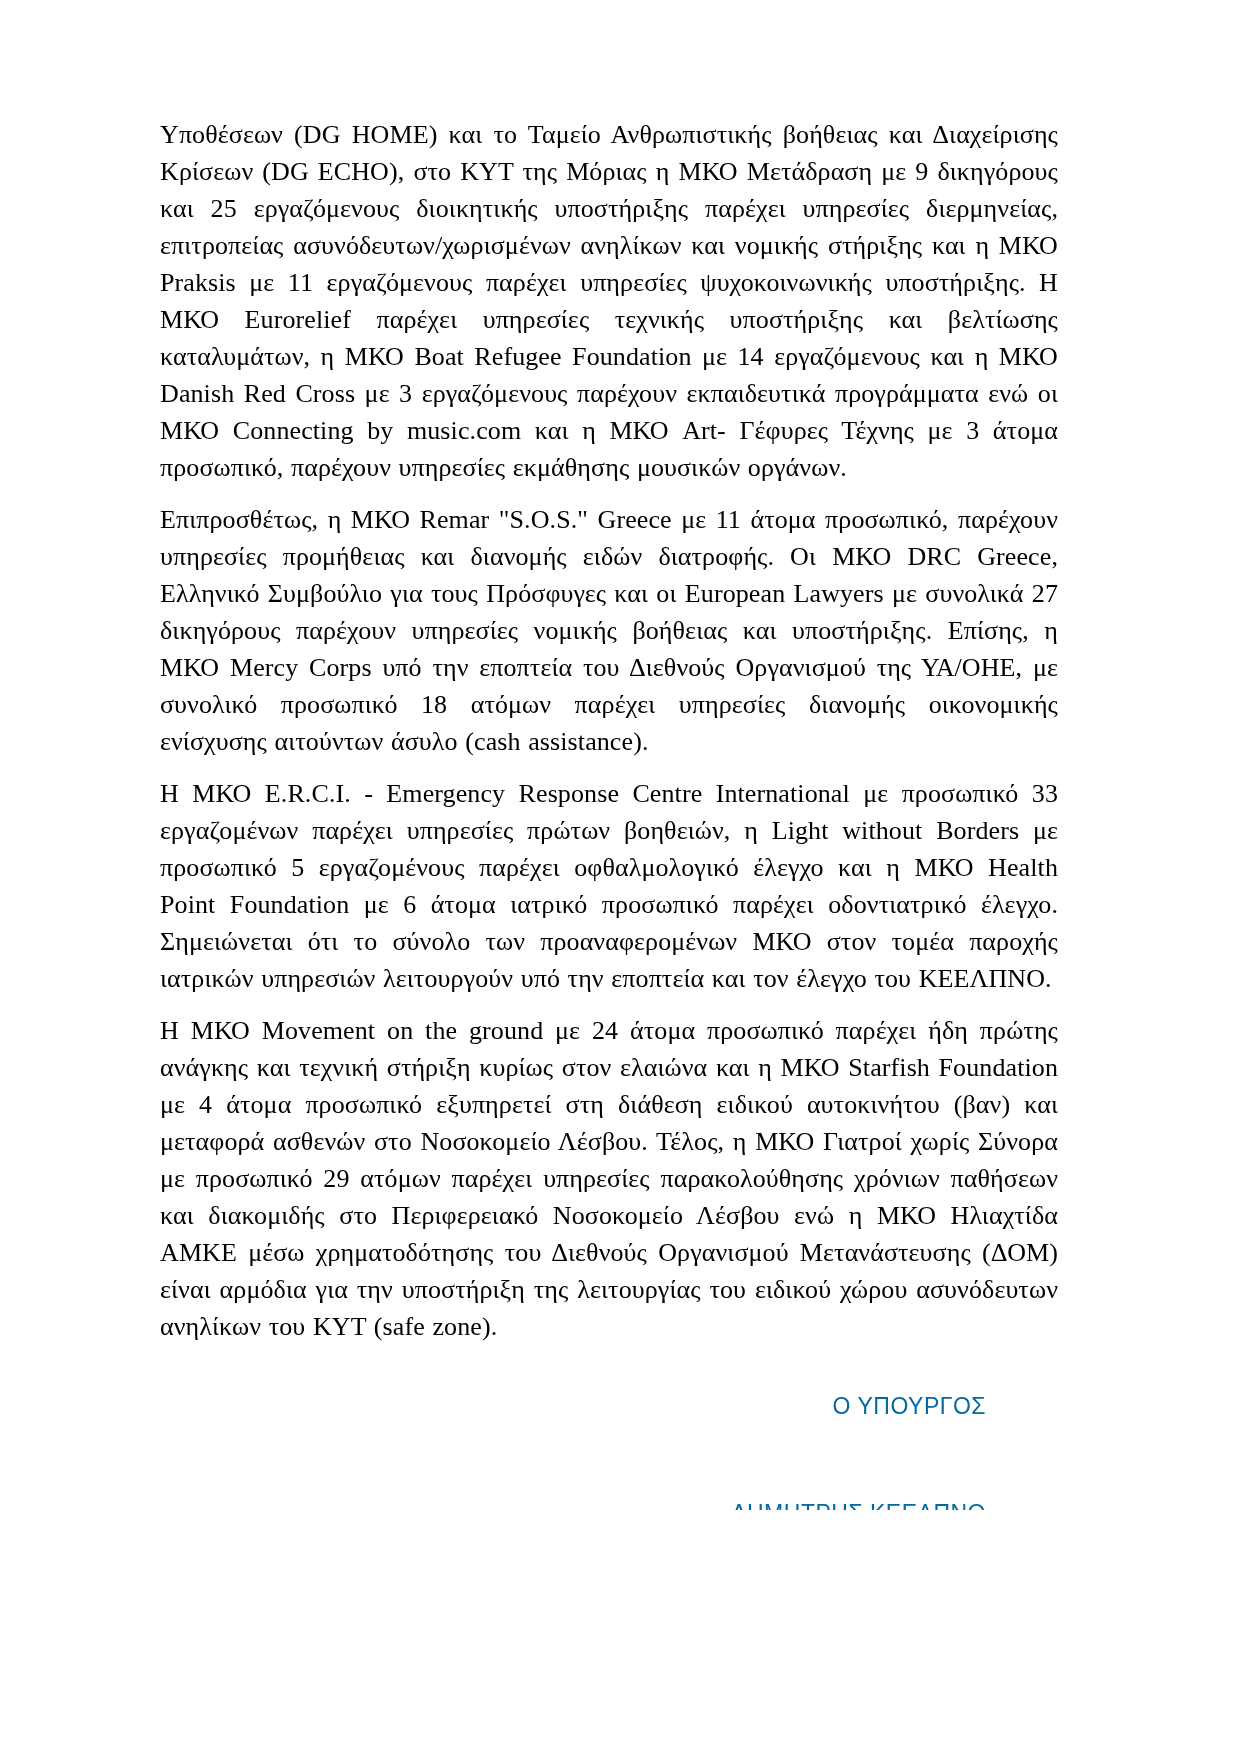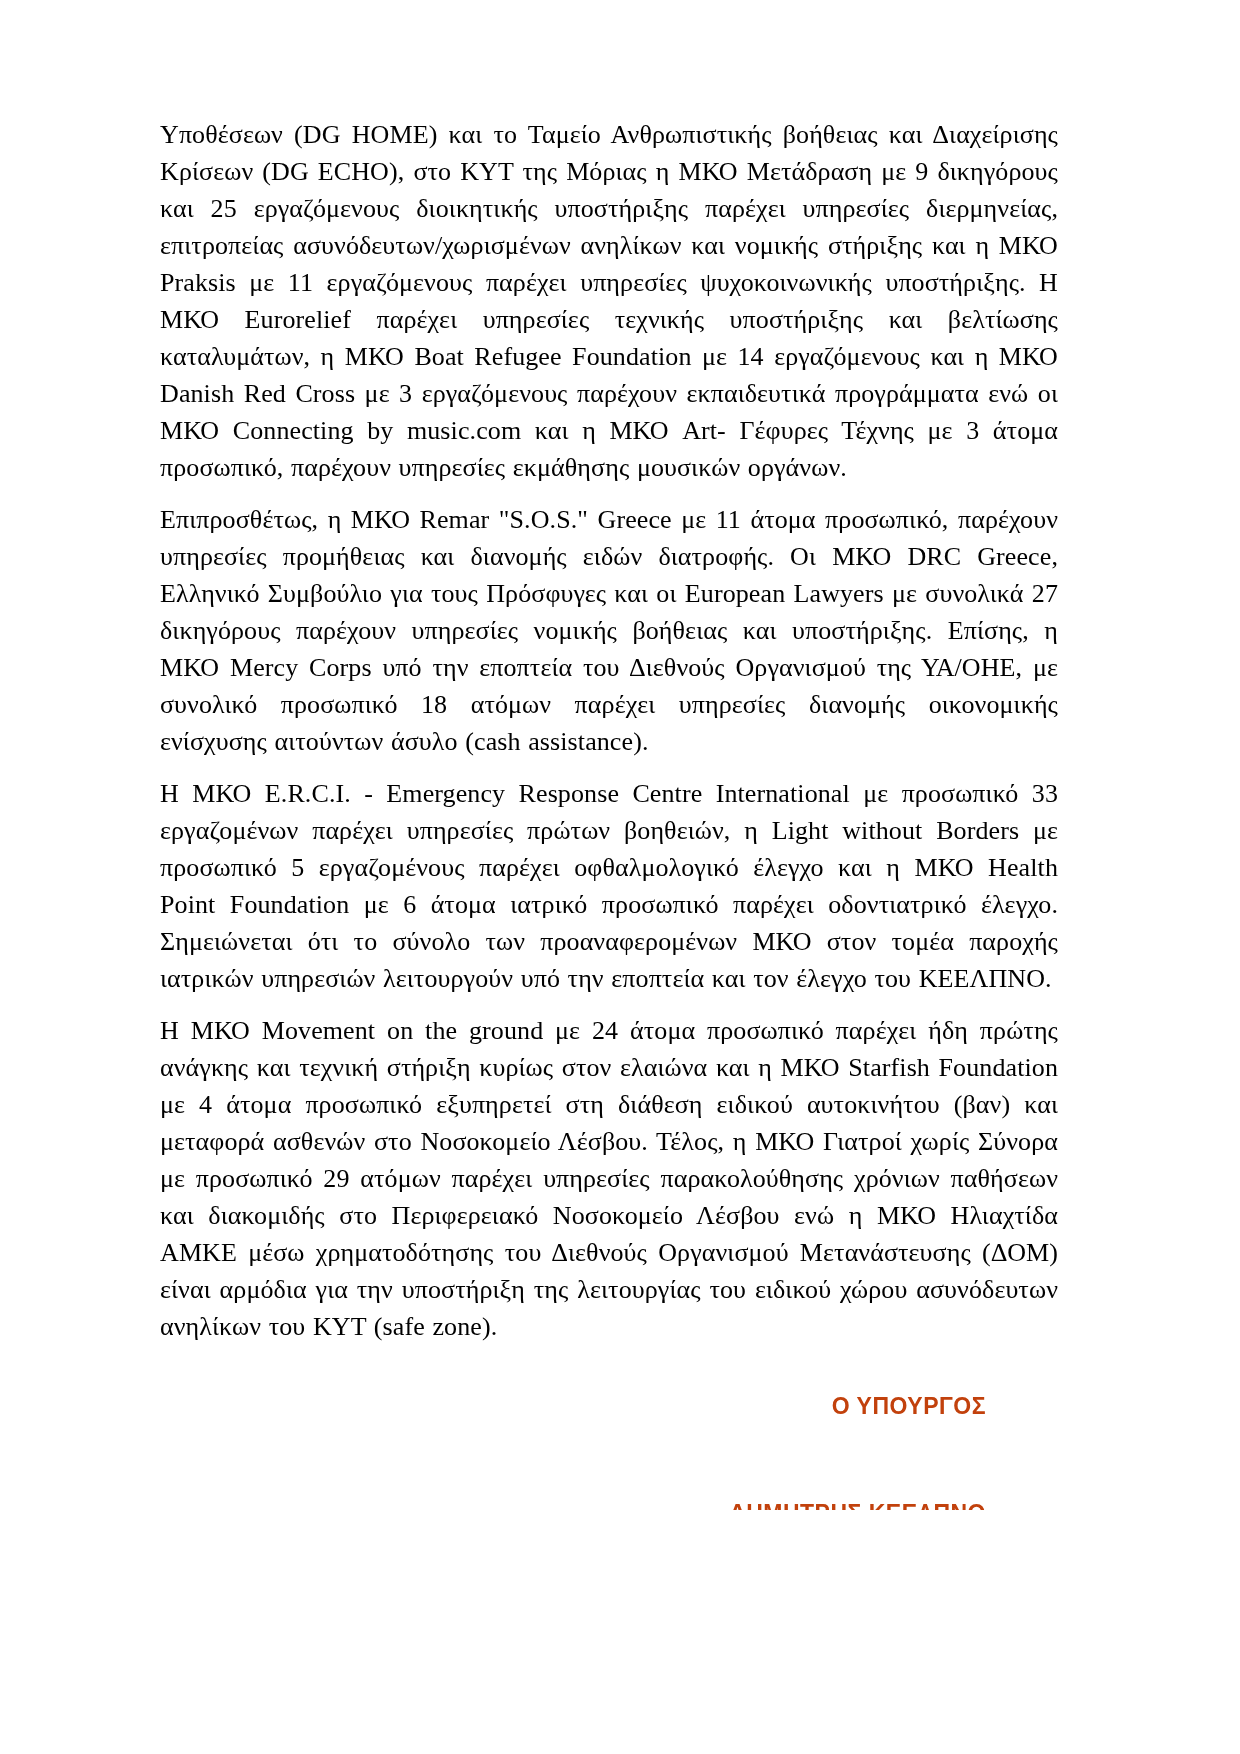--- a/index.html
+++ b/index.html
@@ -28,22 +28,22 @@
     line-height: 37px;
     text-align: justify;
     letter-spacing: 0.1px;
     word-spacing: 1px;
   }
   .signature {
     margin-top: 48px;
     padding-right: 72px;
     text-align: right;
     font-family: "Liberation Sans", "DejaVu Sans", sans-serif;
-    font-weight: bold;
-    color: #c2410c;
+    font-weight: normal;
+    color: #0369a1;
   }
   .sig-title {
     margin: 0;
     font-size: 23px;
     line-height: 27px;
     letter-spacing: 0.5px;
   }
   .sig-name {
     margin: 80px 0 0 0;
     font-size: 23px;

